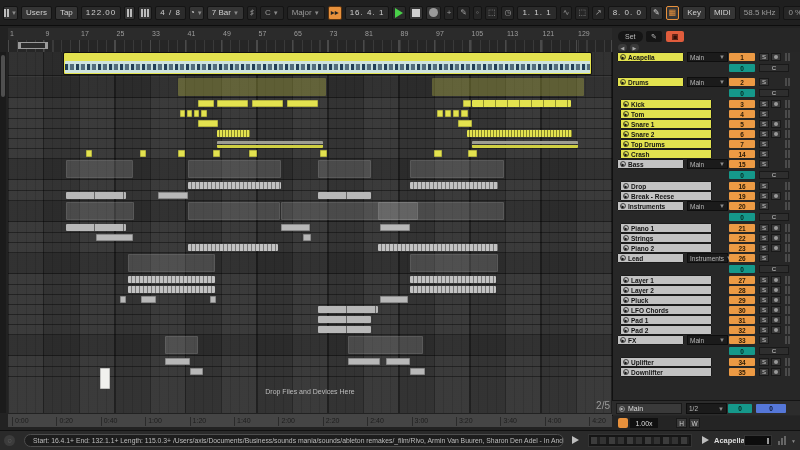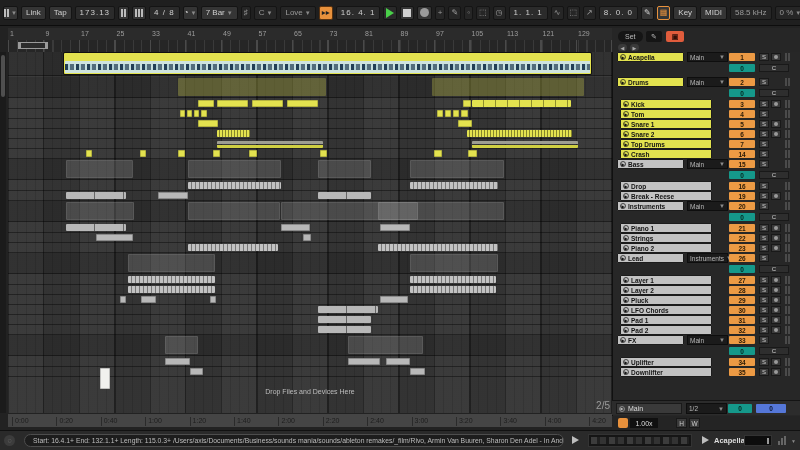--- a/index.html
+++ b/index.html
@@ -145,24 +145,24 @@
 <div id="app">
 
   <div class="toolbar">
     <div class="tb icon-btn">
         <span class="bars2">
           <i></i>
           <i></i>
         </span>
         <span class="caret">▼</span>
       </div>
-    <div class="tb">Link</div>
+    <div class="tb">Users</div>
     <span class="sep"></span>
     <div class="tb">Tap</div>
-    <div class="tb num">173.13</div>
+    <div class="tb num">122.00</div>
     <div class="tb icon-btn">
         <span class="bars2">
           <i></i>
           <i></i>
         </span>
       </div>
     <div class="tb icon-btn">
         <span class="bars2">
           <i></i>
           <i></i>
@@ -175,21 +175,21 @@
         <span>7 Bar</span>
         <span class="caret">▼</span>
       </div>
     <span class="sep"></span>
     <div class="tb icon-btn dark">♯</div>
     <div class="tb dark">
         <span>C</span>
         <span class="caret">▼</span>
       </div>
     <div class="tb dark" style="width:42px">
-        <span>Love</span>
+        <span>Major</span>
         <span class="caret">▼</span>
       </div>
     <span class="sep" style="width:22px"></span>
     <div class="tb icon-btn orange-btn">▸▸</div>
     <div class="tb num" style="width:44px">16. 4. 1</div>
     <span class="sep"></span>
     <div class="tb icon-btn" style="background:#2a2a2a">
         <span class="play-tri"></span>
       </div>
     <div class="tb icon-btn">

